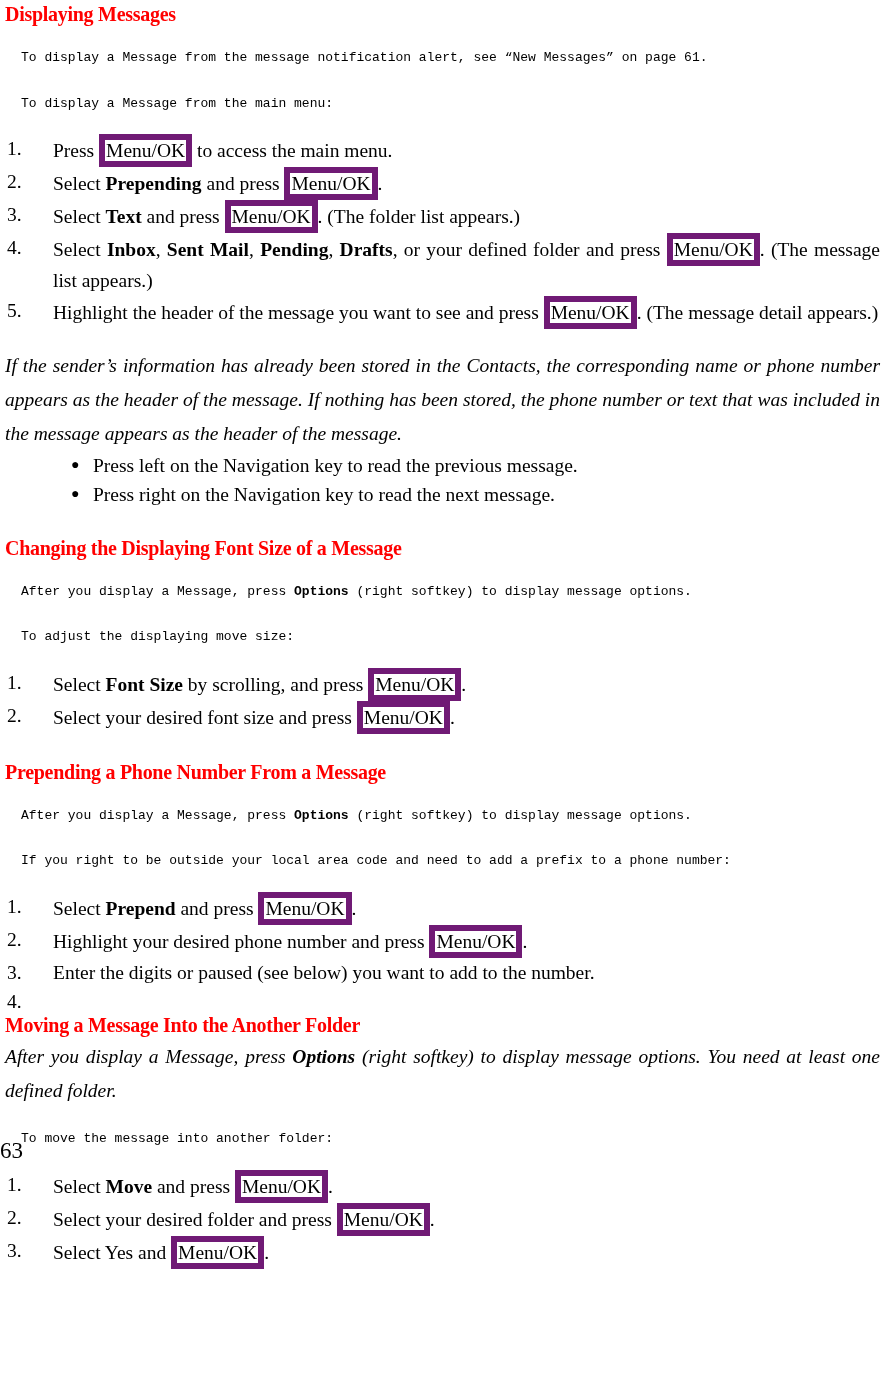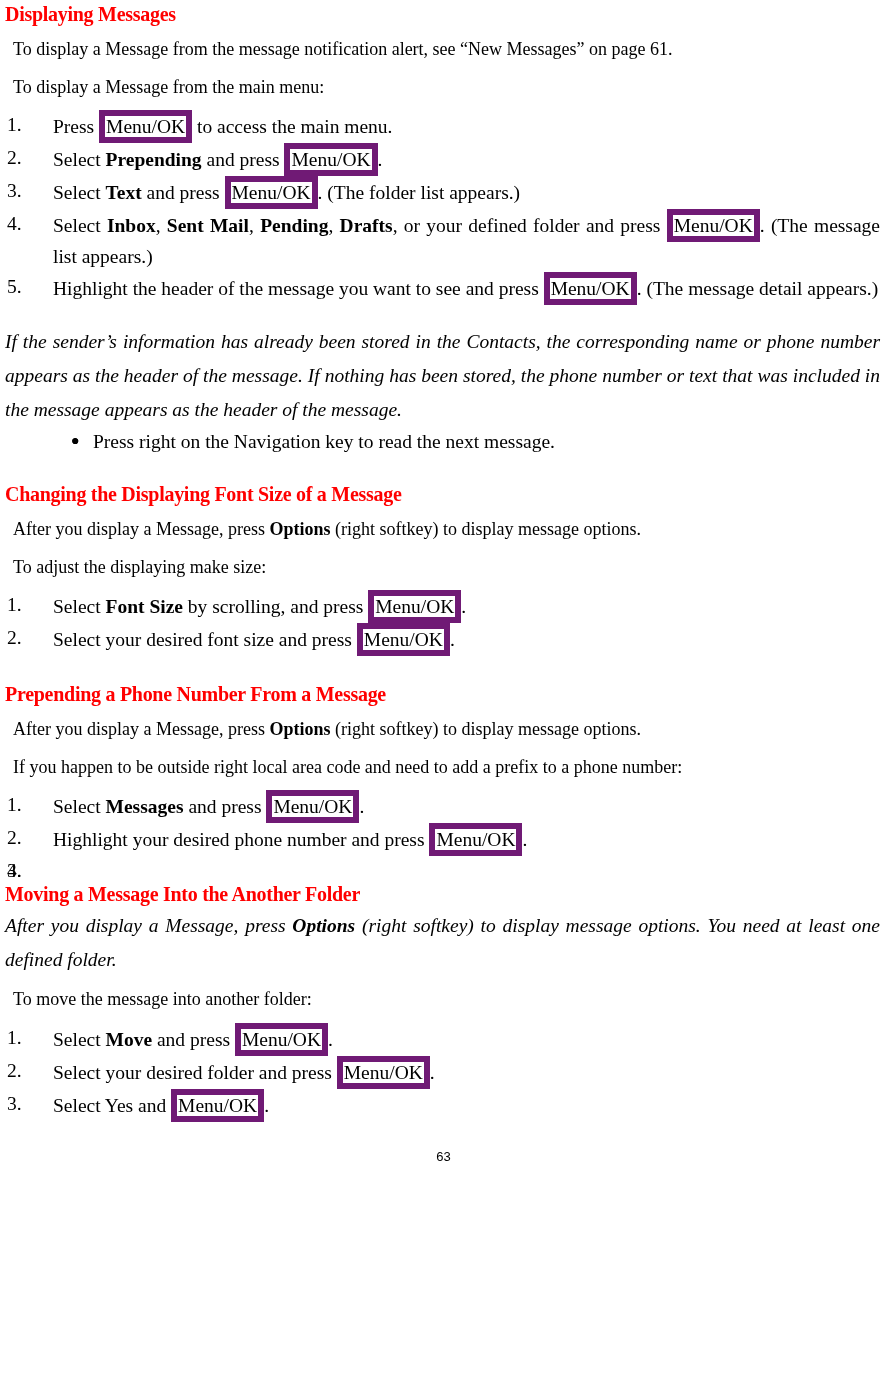--- a/index.html
+++ b/index.html
@@ -29,26 +29,27 @@
     font-size: 21.5px;
     line-height: 25px;
     margin: 0 0 2px 0;
     padding: 0;
     letter-spacing: -0.3px;
     transform: scaleX(0.93);
     transform-origin: left center;
     white-space: nowrap;
   }
   p.body-text {
-    font-size: 18px;
+    font-size: 13px;
     line-height: 29.5px;
-    margin: 8px;
+    margin: 16px;
     padding: 0;
     text-align: justify;
     text-justify: inter-word;
+    font-family: Liberation Mono, monospace;
   }
   p.body-text.nojust { text-align: left; }
   .blockpara {
     font-size: 19.5px;
     line-height: 34px;
     margin: 0;
     text-align: justify;
     font-style: italic;
   }
   ol.steps {
@@ -99,23 +100,23 @@
     margin: 0 0px;
   }
   b.ui { font-weight: bold; }
   .gap-md { height: 20px; }
   .gap-lg { height: 26px; }
   .pagenum {
     position: absolute;
     left: 0;
     right: 0;
     bottom: 18px;
-    text-align: center;
-    font-size: 13px;
-    font-family: Liberation Sans, sans-serif;
+    text-align: left;
+    font-size: 23px;
+    font-family: Liberation Serif, serif;
   }
   .sec { margin: 0; padding: 0; }
 </style>
 </head>
 <body>
 
 <div class="page">
 
   <div class="sec">
     <h2 class="section-heading">Displaying Messages</h2>
@@ -124,47 +125,47 @@
     <ol class="steps">
         <li><span class="num">1.</span><span>Press <span class="key">Menu/OK</span> to access the main menu.</span></li>
         <li><span class="num">2.</span><span>Select <b class="ui">Prepending</b> and press <span class="key">Menu/OK</span>.</span></li>
         <li><span class="num">3.</span><span>Select <b class="ui">Text</b> and press <span class="key">Menu/OK</span>. (The folder list appears.)</span></li>
         <li><span class="num">4.</span><span>Select <b class="ui">Inbox</b>, <b class="ui">Sent Mail</b>, <b class="ui">Pending</b>, <b class="ui">Drafts</b>, or your defined folder and press <span class="key">Menu/OK</span>. (The message list appears.)</span></li>
         <li><span class="num">5.</span><span>Highlight the header of the message you want to see and press <span class="key">Menu/OK</span>. (The message detail appears.)</span></li>
       </ol>
     <div class="gap-md"></div>
     <p class="blockpara">If the sender’s information has already been stored in the Contacts, the corresponding name or phone number appears as the header of the message. If nothing has been stored, the phone number or text that was included in the message appears as the header of the message.</p>
     <ul class="bullets">
-        <li><span class="bullet">●</span></li>
+        <li><span class="bullet">●</span><span>Press left on the Navigation key to read the previous message.</span></li>
         <li><span class="bullet">●</span><span>Press right on the Navigation key to read the next message.</span></li>
       </ul>
   </div>
 
   <div class="gap-lg"></div>
 
   <div class="sec">
     <h2 class="section-heading">Changing the Displaying Font Size of a Message</h2>
     <p class="body-text nojust">After you display a Message, press <b class="ui">Options</b> (right softkey) to display message options.</p>
-    <p class="body-text nojust">To adjust the displaying make size:</p>
+    <p class="body-text nojust">To adjust the displaying move size:</p>
     <ol class="steps">
         <li><span class="num">1.</span><span>Select <b class="ui">Font Size</b> by scrolling, and press <span class="key">Menu/OK</span>.</span></li>
         <li><span class="num">2.</span><span>Select your desired font size and press <span class="key">Menu/OK</span>.</span></li>
       </ol>
   </div>
 
   <div class="gap-lg"></div>
 
   <div class="sec">
     <h2 class="section-heading">Prepending a Phone Number From a Message</h2>
     <p class="body-text nojust">After you display a Message, press <b class="ui">Options</b> (right softkey) to display message options.</p>
-    <p class="body-text nojust">If you happen to be outside right local area code and need to add a prefix to a phone number:</p>
+    <p class="body-text nojust">If you right to be outside your local area code and need to add a prefix to a phone number:</p>
     <ol class="steps">
-        <li><span class="num">1.</span><span>Select <b class="ui">Messages</b> and press <span class="key">Menu/OK</span>.</span></li>
+        <li><span class="num">1.</span><span>Select <b class="ui">Prepend</b> and press <span class="key">Menu/OK</span>.</span></li>
         <li><span class="num">2.</span><span>Highlight your desired phone number and press <span class="key">Menu/OK</span>.</span></li>
-        <li><span class="num">3.</span></li>
+        <li><span class="num">3.</span><span>Enter the digits or paused (see below) you want to add to the number.</span></li>
         <li><span class="num">4.</span></li>
       </ol>
   </div>
 
   <div class="gap-lg"></div>
 
   <div class="sec">
     <h2 class="section-heading">Moving a Message Into the Another Folder</h2>
     <p class="blockpara">After you display a Message, press <b class="ui">Options</b> (right softkey) to display message options. You need at least one defined folder.</p>
     <p class="body-text nojust">To move the message into another folder:</p>

